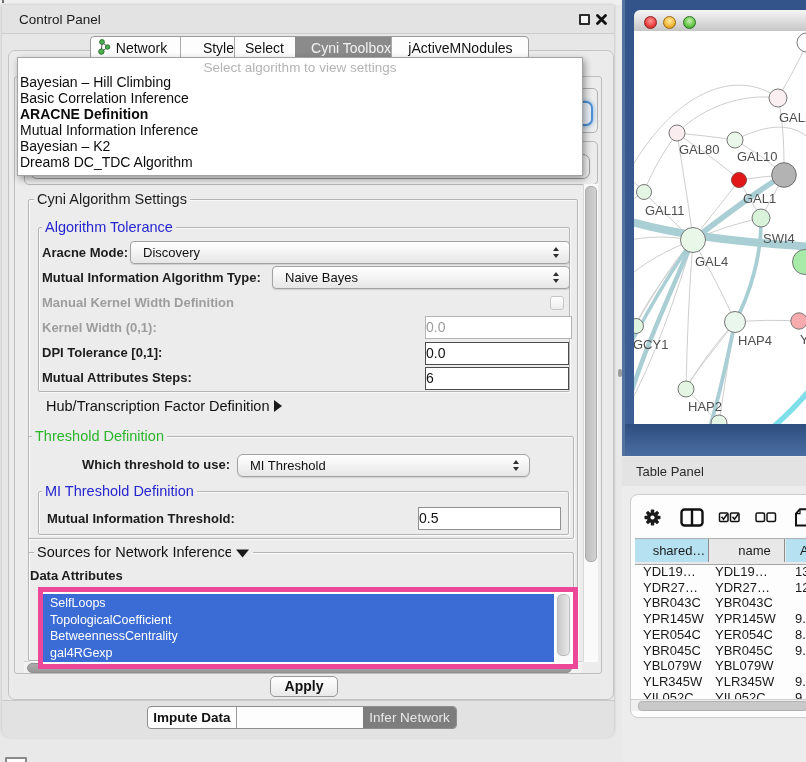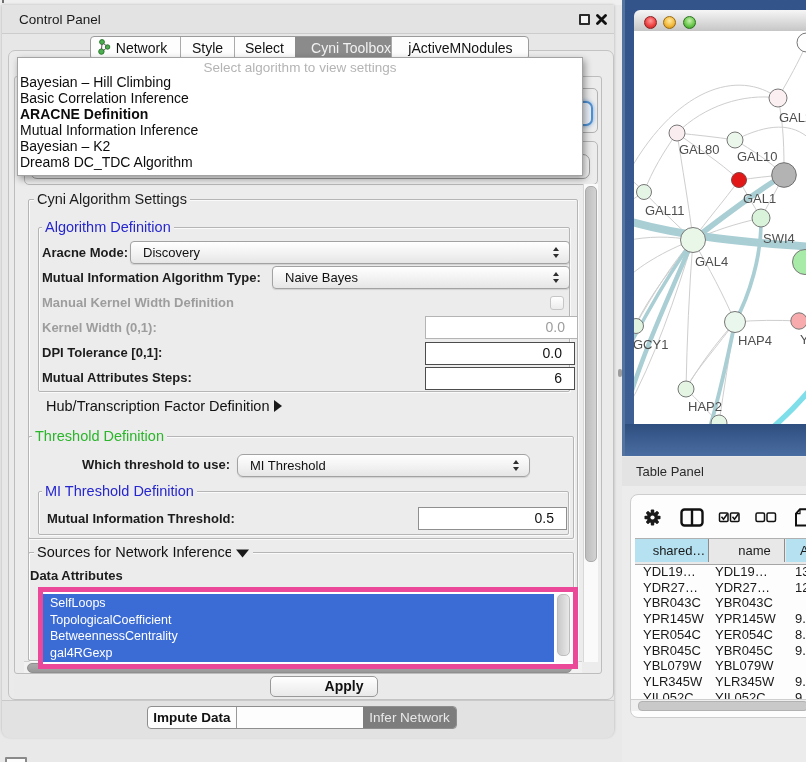--- a/index.html
+++ b/index.html
@@ -5,21 +5,21 @@
 html,body{margin:0;padding:0;}
 body{width:806px;height:762px;background:#e9e9e9;font-family:"Liberation Sans",sans-serif;position:relative;overflow:hidden;}
 .abs{position:absolute;}
 .b{font-weight:bold;}
 .lbl{font-size:13px;font-weight:bold;color:#1c1c1c;}
 .dis{color:#9d9d9d;}
 .combo{position:absolute;height:21px;border:1px solid #a2a2a2;border-radius:4px;background:linear-gradient(#ffffff,#f3f3f3 50%,#e6e6e6);box-shadow:0 1px 1px rgba(0,0,0,0.12);font-size:13px;color:#111;line-height:21px;padding-left:12px;}
 .stepper{position:absolute;right:8px;top:3px;width:9px;height:15px;}
 .stepper:before{content:"";position:absolute;left:1px;top:2px;border-left:3.5px solid transparent;border-right:3.5px solid transparent;border-bottom:4.5px solid #2e2e2e;}
 .stepper:after{content:"";position:absolute;left:1px;bottom:2px;border-left:3.5px solid transparent;border-right:3.5px solid transparent;border-top:4.5px solid #2e2e2e;}
-.tf{position:absolute;height:21px;background:#fff;font-size:14px;color:#111;text-align:right;line-height:21px;padding-right:12px;}
+.tf{position:absolute;height:21px;background:#fff;font-size:14px;color:#111;text-align:left;line-height:21px;padding-right:6px;}
 .group{position:absolute;border:1px solid #b5b5b5;border-radius:2px;box-shadow:inset 1px 1px 0 rgba(255,255,255,.75),1px 1px 0 rgba(255,255,255,.75);}
 .gtitle{position:absolute;top:-9px;font-size:14.5px;background:#ececec;padding:0 3px;white-space:nowrap;}
 </style>
 </head>
 <body>
 
 <div class="abs" style="left:0;top:0;width:806px;height:5px;background:#efefef;"></div>
 <div class="abs" style="left:2px;top:0;width:2px;height:3px;background:#6f6f6f;"></div>
 
 <div class="abs" style="left:2px;top:5px;width:612px;height:732px;background:#e7e7e7;border-radius:0 0 8px 8px;box-shadow:0 0 3px rgba(0,0,0,0.25);"></div>
@@ -30,21 +30,21 @@
 <svg class="abs" style="left:596px;top:14px;" width="11" height="11" viewBox="0 0 11 11">
     <path d="M1.5 1.5 L9.5 9.5 M9.5 1.5 L1.5 9.5" stroke="#111" stroke-width="2.8" stroke-linecap="round"></path>
   </svg>
 
 <div class="abs" style="left:8px;top:50px;width:604px;height:648px;background:#ebebeb;border:1px solid #c3c3c3;border-radius:7px;"></div>
 
 <div class="abs" style="left:14px;top:76px;width:586px;height:596px;background:#ececec;border:1px solid #bdbdbd;border-radius:3px;"></div>
 
 <div class="abs" style="left:90px;top:36px;width:437px;height:22px;background:#fdfdfd;border:1px solid #9b9b9b;border-radius:4px;overflow:hidden;font-size:14px;color:#111;">
   <div class="abs" style="left:0;top:0;width:90px;height:22px;border-right:1px solid #aaa;text-align:center;line-height:22px;padding-left:12px;box-sizing:border-box;">Network</div>
-  <div class="abs" style="left:90px;top:0;width:53px;height:22px;border-right:1px solid #aaa;text-align:center;line-height:22px;">Style</div>
+  <div class="abs" style="left:90px;top:0;width:53px;height:22px;border-right:1px solid #aaa;text-align:right;line-height:22px;">Style</div>
   <div class="abs" style="left:143px;top:0;width:61px;height:22px;border-right:7px solid #0f172a;text-align:center;line-height:22px;">Select</div>
   <div class="abs" style="left:204px;top:0;width:96px;height:22px;background:#8b8b8b;color:#f2f2f2;text-align:right;line-height:22px;">Cyni Toolbox</div>
   <div class="abs" style="left:300px;top:0;width:137px;height:22px;border-left:1px solid #aaa;text-align:center;line-height:22px;">jActiveMNodules</div>
 </div>
 <svg class="abs" style="left:98px;top:39px;" width="13" height="16" viewBox="0 0 13 16">
     <circle cx="4" cy="3" r="2.4" fill="#4caf50" stroke="#2a7a2d"></circle>
     <circle cx="3.4" cy="12.6" r="2.7" fill="#4caf50" stroke="#2a7a2d"></circle>
     <circle cx="9.6" cy="8" r="2.2" fill="#4caf50" stroke="#2a7a2d"></circle>
     <path d="M4 5 L3.5 10 M5.5 4.5 L8.5 6.8 M5.5 11.5 L8 9.4" stroke="#555" stroke-width="1"></path>
   </svg>
@@ -68,21 +68,21 @@
 Mutual Information Inference<br>
 Bayesian – K2<br>
 Dream8 DC_TDC Algorithm
 </div>
 
 <div class="group" style="left:28px;top:199px;width:548px;height:460px;text-decoration:underline;">
   <div class="gtitle" style="left:5px;color:#1c1c1c;">Cyni Algorithm Settings</div>
 </div>
 
 <div class="group" style="left:38px;top:227px;width:530px;height:163px;">
-  <div class="gtitle" style="left:3px;color:#2626cf;">Algorithm Definition</div>
+  <div class="gtitle" style="left:3px;color:#2626cf;">Algorithm Tolerance</div>
 </div>
 
 <div class="abs lbl" style="left:42px;top:245px;">Aracne Mode:</div>
 <div class="combo" style="left:130px;top:241px;width:426px;">Discovery<span class="stepper"></span></div>
 <div class="abs lbl" style="left:42px;top:270px;">Mutual Information Algorithm Type:</div>
 <div class="combo" style="left:272px;top:266px;width:284px;">Naive Bayes<span class="stepper"></span></div>
 <div class="abs lbl dis" style="left:42px;top:295px;">Manual Kernel Width Definition</div>
 <div class="abs" style="left:550px;top:296px;width:12px;height:12px;border:1px solid #c6c6c6;border-radius:3px;background:linear-gradient(#ffffff,#ececec);"></div>
 <div class="abs lbl dis" style="left:42px;top:320px;">Kernel Width (0,1):</div>
 <div class="tf dis" style="left:425px;top:316px;width:139px;border:1px solid #b4b4b4;color:#9d9d9d;">0.0</div>
@@ -117,21 +117,21 @@
   </svg>
 <div class="abs lbl" style="left:30px;top:568px;">Data Attributes</div>
 <div class="abs" style="left:38px;top:587px;width:530px;height:72px;background:#ffffff;border:5px solid #ec4899;overflow:hidden;">
   <div class="abs" style="left:0;top:2px;width:511px;height:68px;background:#3b6bd4;"></div>
   <div class="abs" style="left:7px;top:3px;font-size:12.5px;color:#ffffff;line-height:16.6px;">SelfLoops<br>TopologicalCoefficient<br>BetweennessCentrality<br>gal4RGexp</div>
   <div class="abs" style="left:513px;top:2px;width:17px;height:68px;background:#fbfbfb;"></div>
   <div class="abs" style="left:514px;top:2px;width:11px;height:60px;background:linear-gradient(90deg,#c9c9c9,#e8e8e8);border:1px solid #bdbdbd;border-radius:5px;"></div>
 </div>
 
 <div class="abs" style="left:14px;top:676px;width:586px;height:22px;background:#eaeaea;"></div>
-<div class="abs" style="left:270px;top:676px;width:66px;height:19px;background:linear-gradient(#ffffff,#e9e9e9);border:1px solid #999;border-radius:5px;text-align:center;line-height:19px;font-size:14px;font-weight:bold;color:#111;padding-left:40px;">Apply</div>
+<div class="abs" style="left:270px;top:676px;width:66px;height:19px;background:linear-gradient(#ffffff,#e9e9e9);border:1px solid #999;border-radius:5px;text-align:center;line-height:19px;font-size:14px;font-weight:bold;color:#111;">Apply</div>
 
 <div class="abs" style="left:2px;top:700px;width:612px;height:37px;background:#e2e2e2;border-top:1px solid #c9c9c9;border-radius:0 0 8px 8px;"></div>
 <div class="abs" style="left:147px;top:706px;width:308px;height:21px;background:#fdfdfd;border:1px solid #8e8e8e;border-radius:4px;overflow:hidden;font-size:13.5px;font-weight:bold;color:#111;">
   <div class="abs" style="left:0;top:0;width:88px;height:21px;border-right:1px solid #999;text-align:center;line-height:21px;">Impute Data</div>
   <div class="abs" style="left:215px;top:0;width:93px;height:21px;background:#7d7d7d;color:#e9e9e9;text-align:center;line-height:21px;font-weight:normal;">Infer Network</div>
 </div>
 
 <div class="abs" style="left:5px;top:757px;width:18px;height:10px;border:2px solid #8a8a8a;border-radius:1px;background:#fdfdfd;"></div>
 
 <div class="abs" style="left:618px;top:369px;width:4px;height:8px;background:#9d9d9d;border-radius:2px;"></div>

